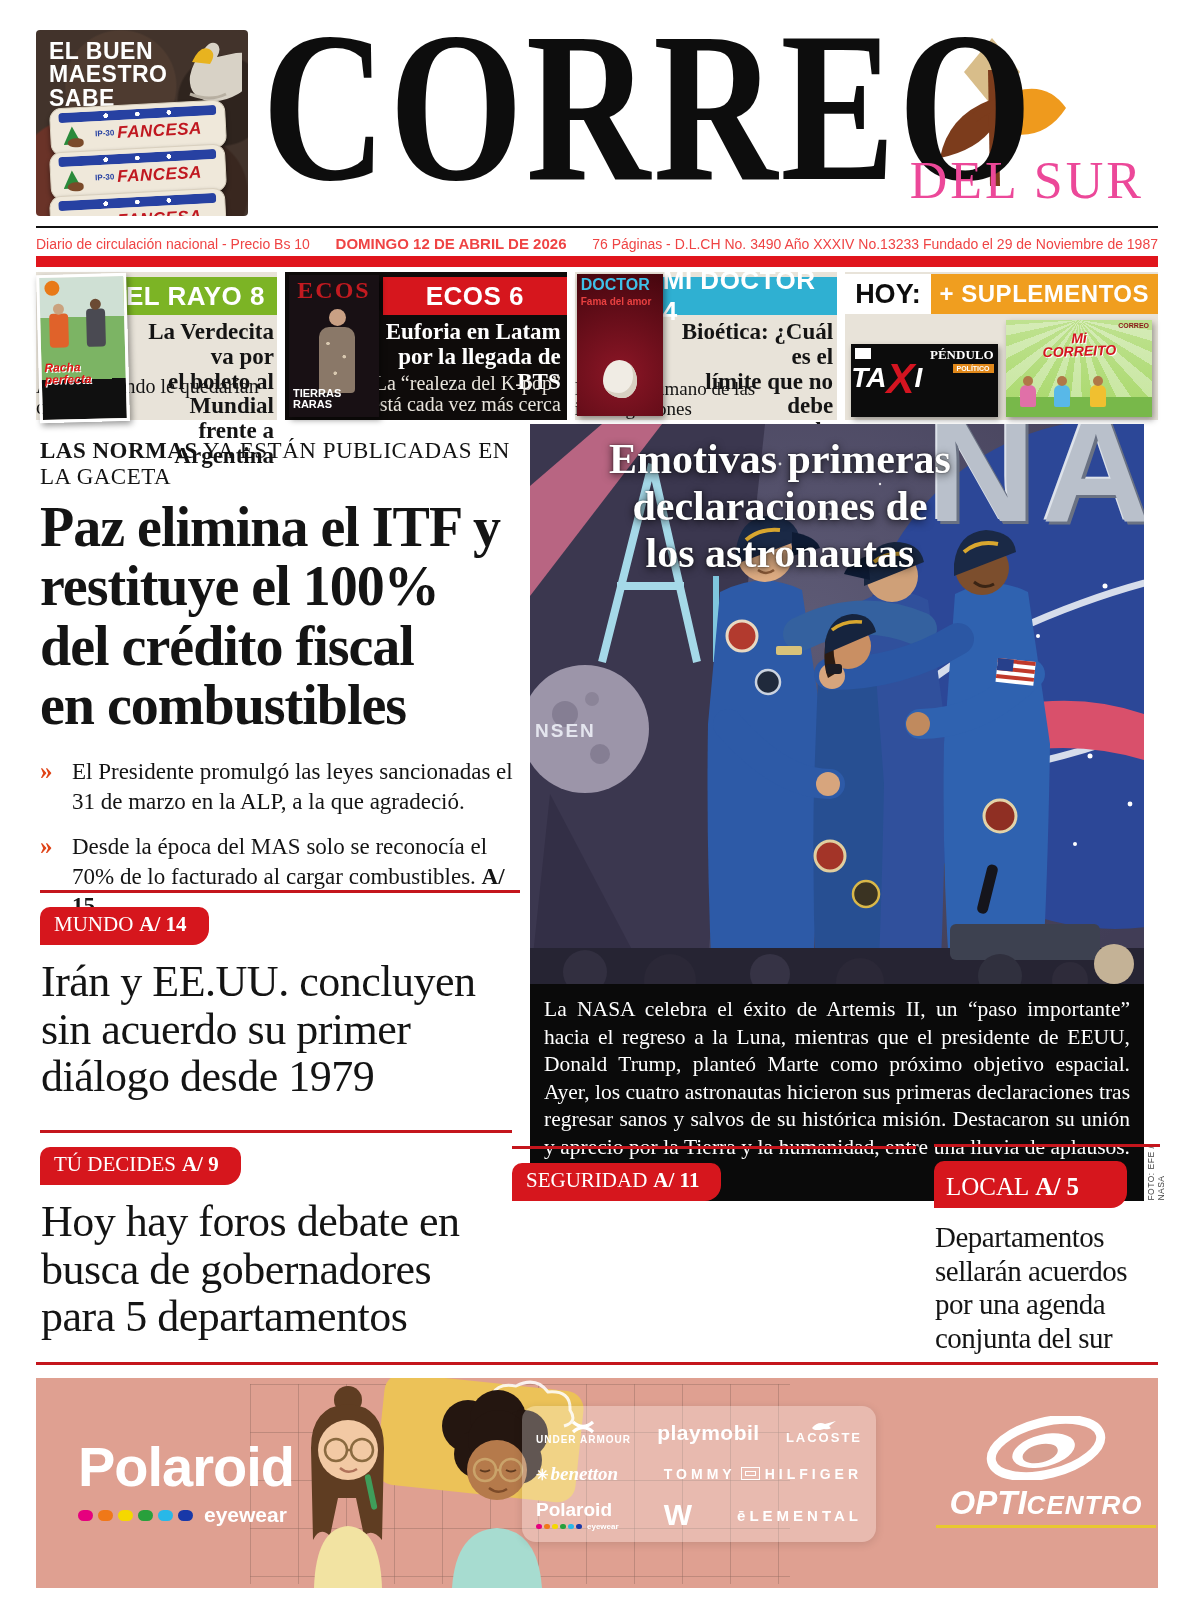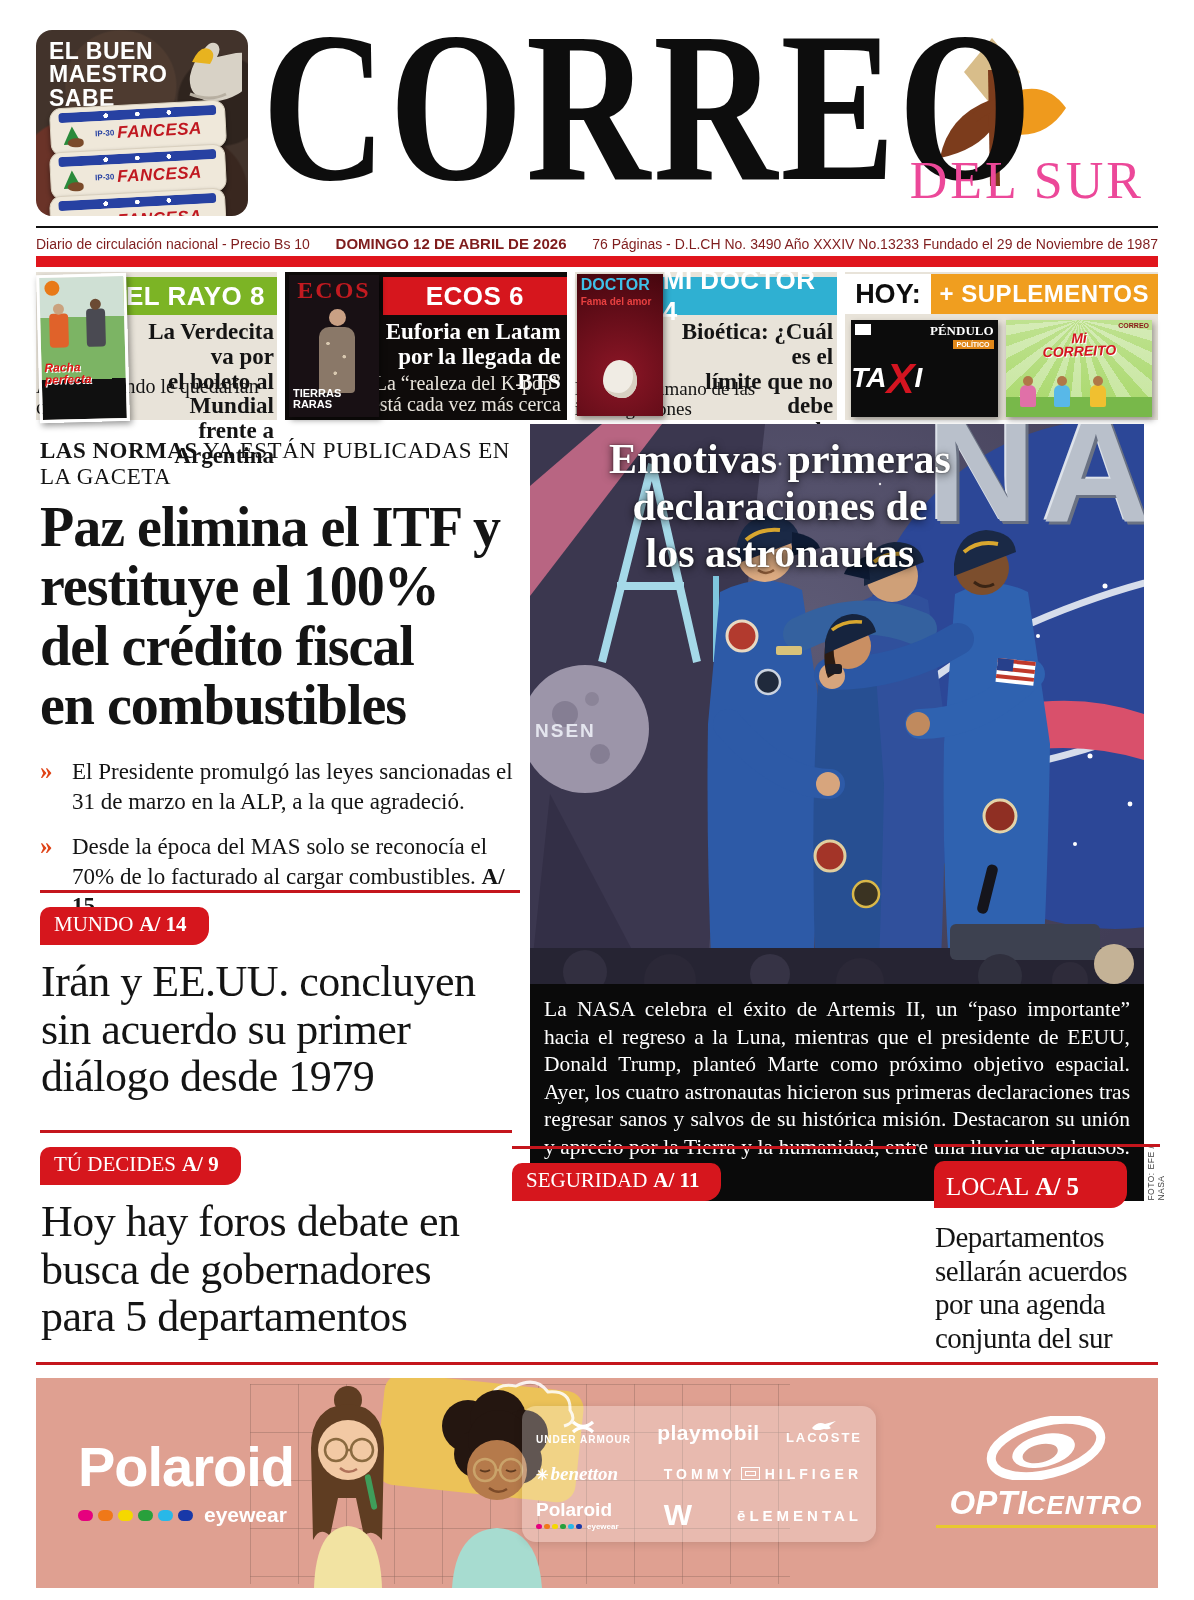--- a/index.html
+++ b/index.html
@@ -1,21 +1,21 @@
 <!DOCTYPE html>
 <html><head>
 <meta charset="utf-8">
 <style>
   html,body{margin:0;padding:0;background:#fff;}
   .page{position:relative;width:1194px;height:1600px;background:#fff;overflow:hidden;
         font-family:"Liberation Serif","DejaVu Serif",serif;color:#141414;}
   .pre{white-space:pre-line;}
 
   
-  .header-ad{position:absolute;left:36px;top:30px;width:212px;height:186px;overflow:hidden;border-radius:16px;
+  .header-ad{position:absolute;left:36px;top:30px;width:212px;height:186px;overflow:hidden;border-radius:4px;
     background:#42332b;
     background-image:radial-gradient(circle at 18% 78%, #6a3328 0 24%, transparent 25%),
       radial-gradient(circle at 72% 88%, #39271f 0 26%, transparent 27%),
       radial-gradient(circle at 88% 38%, #2f241e 0 20%, transparent 21%),
       radial-gradient(circle at 40% 30%, #4e3b30 0 30%, transparent 31%);}
   .header-ad .ad-headline{position:absolute;left:13px;top:10px;color:#fff;font-weight:bold;
     font-size:23px;line-height:1.02;font-family:"Liberation Sans",sans-serif;letter-spacing:.5px;}
   .glove{position:absolute;right:6px;top:4px;}
   .bag{position:absolute;left:14px;width:174px;height:46px;background:#efe8da;border:1px solid #d9d0bf;
     border-radius:12px;transform:rotate(-3deg);box-shadow:0 3px 5px rgba(0,0,0,.45);}
@@ -31,21 +31,21 @@
     color:#c01820;letter-spacing:.5px;}
 
   .masthead{position:absolute;left:262px;top:28px;width:896px;height:188px;}
   .masthead-leaf{position:absolute;right:88px;top:8px;}
   .masthead-title{position:absolute;left:0;bottom:2px;font-weight:bold;font-size:172px;line-height:1;
     letter-spacing:3px;color:#0d0d0d;transform:scaleY(1.24);transform-origin:left bottom;}
   .masthead-sub{position:absolute;right:14px;bottom:6px;font-size:52px;letter-spacing:3px;color:#ec4899;}
 
   .dateline{position:absolute;left:36px;top:226px;width:1122px;height:26px;border-top:2px solid #111;
     display:flex;justify-content:space-between;align-items:flex-end;
-    font:14px "Liberation Sans",sans-serif;color:#7f1d1d;padding-top:16px;box-sizing:border-box;}
+    font:14px "Liberation Sans",sans-serif;color:#ef4444;padding-top:16px;box-sizing:border-box;}
   .dateline .ctr{font-weight:bold;font-size:15px;}
   .redbar{position:absolute;left:36px;top:256px;width:1122px;height:11px;background:#e0151c;}
 
   
   .teasers{position:absolute;left:36px;top:272px;width:1122px;height:148px;display:flex;gap:8px;}
   .tcard{position:relative;height:148px;background:#e8e3d9;}
   .tcard.dark{background:#0e0b0a;}
   .tcover{position:absolute;z-index:2;box-shadow:2px 3px 6px rgba(0,0,0,.4);}
   .tbanner{position:absolute;top:5px;height:38px;display:flex;align-items:center;justify-content:center;
     color:#fff;font:bold 26px "Liberation Sans",sans-serif;letter-spacing:.5px;}
@@ -98,21 +98,21 @@
     border-radius:48% 52% 42% 58%/55% 55% 45% 45%;box-shadow:inset -4px -5px 0 #d8d0c2;}
 
   
   .t4{width:322px;}
   .hoy-banner{position:absolute;left:0;right:0;top:2px;height:40px;display:flex;align-items:stretch;}
   .hoy-white{background:#fff;display:flex;align-items:center;padding:0 10px;
     font:900 27px "Liberation Sans",sans-serif;color:#0d0d0d;}
   .hoy-orange{flex:1;background:#f09e1f;display:flex;align-items:center;justify-content:center;
     font:900 24px "Liberation Sans",sans-serif;color:#fff;letter-spacing:.5px;}
   .hoy-covers{position:absolute;left:6px;right:6px;top:48px;bottom:3px;display:flex;gap:8px;}
-  .cov-pendulo{position:relative;flex:1;background:#0c0c0c;box-shadow:2px 3px 6px rgba(0,0,0,.35);}
+  .cov-pendulo{position:relative;flex:1;background:#0c0c0c;box-shadow:2px 3px 6px rgba(0,0,0,.35);margin-top:24px;}
   .cov-pendulo .wbox{position:absolute;left:4px;top:4px;width:16px;height:11px;background:#fff;}
   .cov-pendulo .pt{position:absolute;right:4px;top:3px;font:bold 13px "Liberation Serif",serif;color:#fff;}
   .cov-pendulo .tag{position:absolute;right:4px;top:20px;background:#e0881a;color:#fff;
     font:bold 7px "Liberation Sans",sans-serif;padding:1px 4px;}
   .cov-pendulo .big{position:absolute;left:0;right:0;bottom:14px;text-align:left;
     font:italic 900 28px "Liberation Sans",sans-serif;color:#fff;}
   .cov-pendulo .big .xx{color:#d41420;font-size:42px;vertical-align:-6px;}
   .cov-correito{position:relative;flex:1;overflow:hidden;box-shadow:2px 3px 6px rgba(0,0,0,.35);
     background:linear-gradient(#bfe290,#a8d86a);}
   .cov-correito:before{content:"";position:absolute;inset:0;

